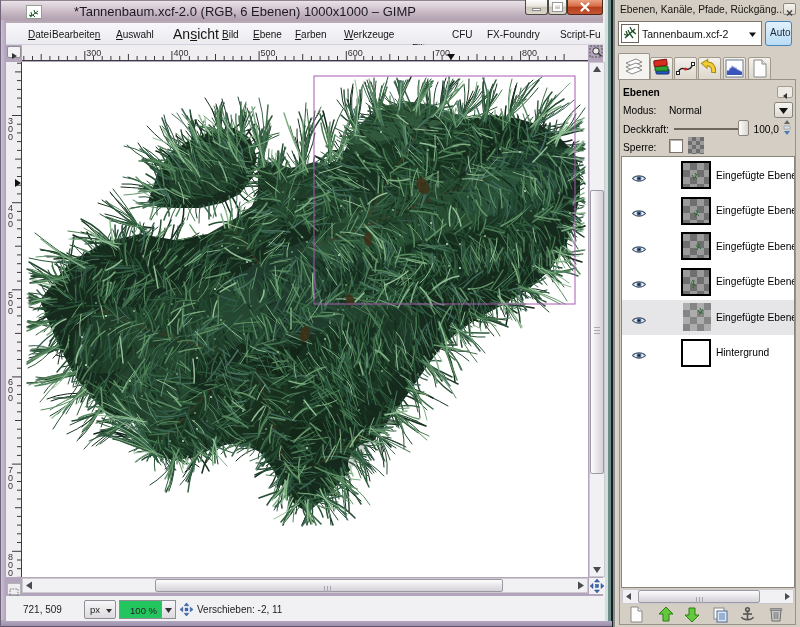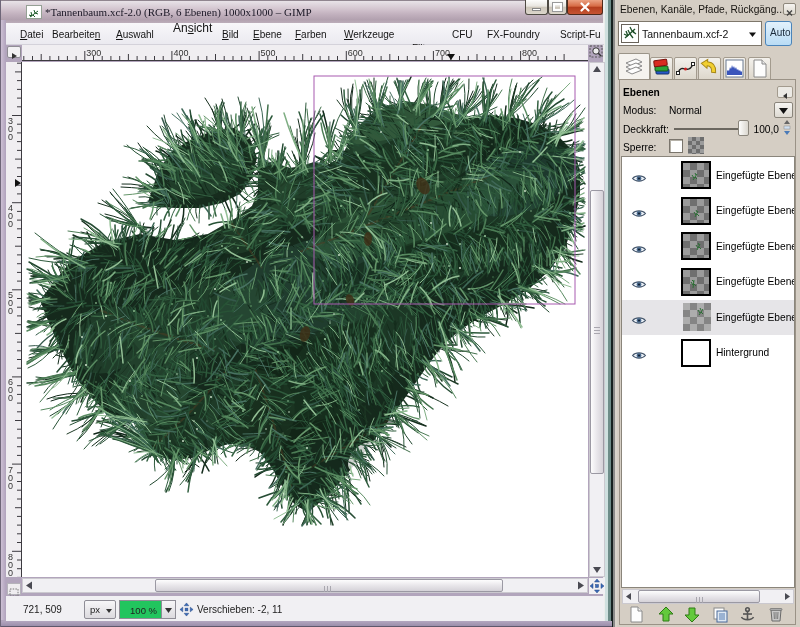--- a/index.html
+++ b/index.html
@@ -15,35 +15,35 @@
 <div style="position:absolute;left:26px;top:5px;width:16px;height:14px;background:#fff;border:1px solid #95a095;"><svg width="14" height="12" viewBox="0 0 14 12">
       <g stroke="#1d5a2a" stroke-width="1" fill="none">
         <path d="M3 9 L11 3"></path>
         <path d="M5 8 L4 4"></path>
         <path d="M6 7 L8 9"></path>
         <path d="M8 5 L7 2"></path>
         <path d="M8 5 L11 6"></path>
         <path d="M5 8 L2 7"></path>
       </g>
     </svg></div>
-<div style="position:absolute;left:45px;top:5px;width:400px;height:14px;font-size:11px;line-height:14px;color:#1b1826;font-family:Liberation Serif, serif;">*Tannenbaum.xcf-2.0 (RGB, 6 Ebenen) 1000x1000 – GIMP</div>
+<div style="position:absolute;left:45px;top:5px;width:400px;height:14px;font-size:13px;line-height:14px;color:#1b1826;font-family:Liberation Sans, sans-serif;text-align:center;">*Tannenbaum.xcf-2.0 (RGB, 6 Ebenen) 1000x1000 – GIMP</div>
 <div style="position:absolute;left:525px;top:0;width:23px;height:15px;background:linear-gradient(180deg,#fdfdfc 0%,#e8e5df 45%,#cdc6ba 50%,#dcd6cb 100%);border:1px solid #4e4a43;border-top:none;border-radius:0 0 3px 3px;">
     <div style="position:absolute;left:6px;top:8px;width:9px;height:3px;background:#fff;border:1px solid #888;"></div>
   </div>
 <div style="position:absolute;left:548px;top:0;width:19px;height:15px;background:linear-gradient(180deg,#fdfdfc 0%,#e8e5df 45%,#cdc6ba 50%,#dcd6cb 100%);border:1px solid #4e4a43;border-top:none;border-radius:0 0 3px 3px;">
     <div style="position:absolute;left:4px;top:3px;width:9px;height:8px;border:2px solid #fff;outline:1px solid #999;"></div>
   </div>
 <div style="position:absolute;left:567px;top:0;width:36px;height:15px;background:linear-gradient(180deg,#eba283 0%,#d66a44 45%,#b33d1d 50%,#c65432 100%);border:1px solid #4e2a1a;border-top:none;border-radius:0 0 3px 3px;"><svg width="34" height="14" viewBox="0 0 34 14">
       <path d="M13.5 3.5 L20.5 10.5 M20.5 3.5 L13.5 10.5" stroke="#fff" stroke-width="2.2" stroke-linecap="round"></path>
     </svg></div>
 <div style="position:absolute;left:6px;top:23px;width:598px;height:22px;background:linear-gradient(180deg,#f8f7fa,#ebeaf0);border-bottom:1px solid #d4d2da;"></div>
-<div style="position:absolute;left:20px;top:26px;height:17px;font-size:10px;line-height:17px;color:#141414;"><u>D</u>atei</div>
+<div style="position:absolute;left:28px;top:26px;height:17px;font-size:10px;line-height:17px;color:#141414;"><u>D</u>atei</div>
 <div style="position:absolute;left:52px;top:26px;height:17px;font-size:10px;line-height:17px;color:#141414;">Bearbeite<u>n</u></div>
 <div style="position:absolute;left:116px;top:26px;height:17px;font-size:10px;line-height:17px;color:#141414;"><u>A</u>uswahl</div>
-<div style="position:absolute;left:173px;top:20px;height:17px;font-size:12px;line-height:17px;color:#141414;">An<u>s</u>icht</div>
+<div style="position:absolute;left:173px;top:26px;height:17px;font-size:14px;line-height:17px;color:#141414;">An<u>s</u>icht</div>
 <div style="position:absolute;left:222px;top:26px;height:17px;font-size:10px;line-height:17px;color:#141414;"><u>B</u>ild</div>
 <div style="position:absolute;left:253px;top:26px;height:17px;font-size:10px;line-height:17px;color:#141414;"><u>E</u>bene</div>
 <div style="position:absolute;left:295px;top:26px;height:17px;font-size:10px;line-height:17px;color:#141414;"><u>F</u>arben</div>
 <div style="position:absolute;left:344px;top:26px;height:17px;font-size:10px;line-height:17px;color:#141414;"><u>W</u>erkzeuge</div>
 <div style="position:absolute;left:412px;top:40px;height:17px;font-size:10px;line-height:17px;color:#141414;">Filte<u>r</u></div>
 <div style="position:absolute;left:452px;top:26px;height:17px;font-size:10px;line-height:17px;color:#141414;">CFU</div>
 <div style="position:absolute;left:487px;top:26px;height:17px;font-size:10px;line-height:17px;color:#141414;">FX-Foundry</div>
 <div style="position:absolute;left:560px;top:26px;height:17px;font-size:10px;line-height:17px;color:#141414;">Script-Fu</div>
 <div style="position:absolute;left:7px;top:46px;width:14px;height:12px;background:#f2f1f3;border:1px solid #8f8d94;border-radius:2px;"><svg width="12" height="10">
       <path d="M4 2 L9 5 L4 8 Z" fill="#333"></path>

